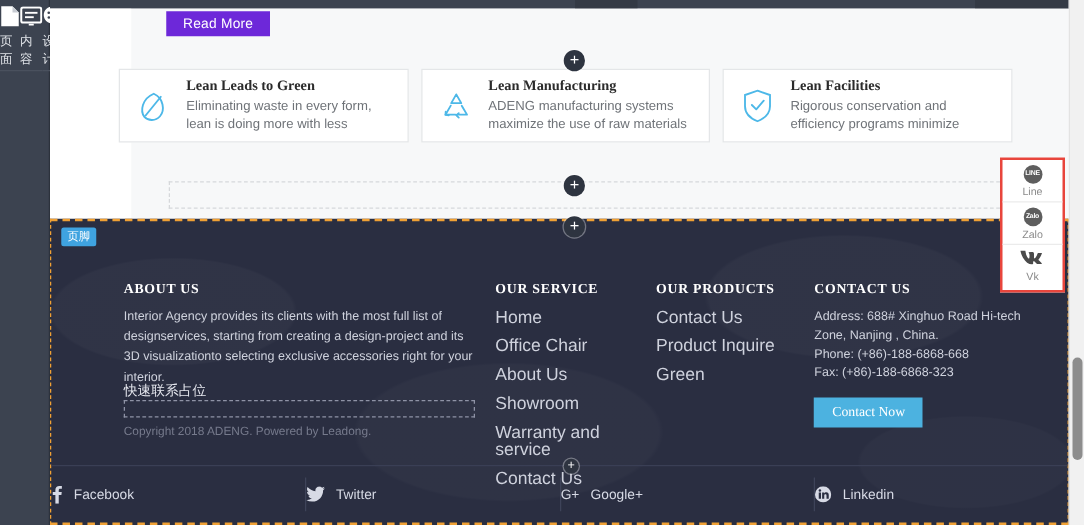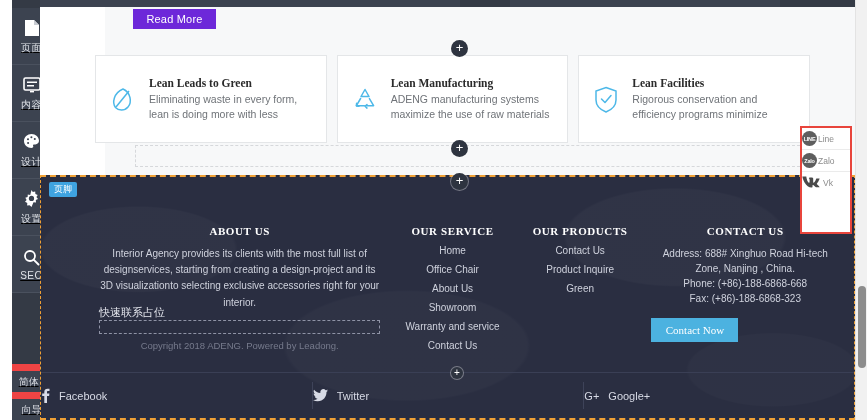--- a/index.html
+++ b/index.html
@@ -6,24 +6,23 @@
   html, body {
     width: 867px; height: 420px;
     overflow: hidden;
     font-family: "Liberation Sans", sans-serif;
     background: #ffffff;
   }
   #app { position: relative; width: 867px; height: 420px; overflow: hidden; }
 
   
   #sidebar {
-    position: absolute; left: 12px; top: 0; width: 40px; height: 420px;
-    background: #3c4350; display: flex; flex-direction: column;
+    position: absolute; left: 0; top: 0; width: 40px; height: 420px;
+    background: #3c4350; display: flex; flex-direction: row;
     border-right: 1px solid #2c323c;
-    text-decoration: underline;
   }
   .sb-top { height: 8px; background: #343a45; }
   .sb-item {
     height: 57px; display: flex; flex-direction: column;
     align-items: center; justify-content: center;
     color: #e8eaed; cursor: pointer;
     border-bottom: 1px solid #4a515e;
   }
   .sb-item .sb-ico { height: 20px; display:flex; align-items:center; justify-content:center; }
   .sb-item .sb-lbl { font-size: 10px; margin-top: 3px; letter-spacing: .5px; color: #dfe2e7; }
@@ -58,21 +57,21 @@
   .light-area .white-edge { position:absolute; left:0; top:0; width:65px; height:168px; background:#fff; }
 
   .readmore-btn {
     position: absolute; left: 93px; top: 2px; width: 83px; height: 20px;
     background: #6d28d9; color: #fff; font-size: 11px;
     display: flex; align-items: center; justify-content: center;
     letter-spacing: .2px; cursor: pointer;
   }
 
   
-  .cards { position: absolute; left: 55px; top: 48px; width: 715px; height: 88px; display: flex; gap: 10px; }
+  .cards { position: absolute; left: 55px; top: 48px; width: 715px; height: 59px; display: flex; gap: 10px; }
   .card {
     flex: 1; background: #fff; border: 1px solid #e4e6e8;
     display: flex; align-items: center; padding: 9px 12px; gap: 11px;
   }
   .card-ico { flex: 0 0 30px; display: flex; align-items: center; justify-content: center; }
   .card-body { flex: 1; }
   .card-title {
     font-family: "Liberation Serif", serif; font-weight: bold;
     font-size: 11.5px; color: #2b2b2b; margin-bottom: 3px;
   }
@@ -110,36 +109,36 @@
   }
   .sec-tag {
     position: absolute; left: 8px; top: 5px; z-index: 25;
     background: #3fa3e0; color: #fff; font-size: 9px;
     padding: 3px 5px; border-radius: 2px; cursor: pointer;
     line-height: 1;
   }
 
   .footer-cols {
     position: absolute; left: 58px; top: 48px; width: 740px;
-    display: flex; gap: 16px; z-index: 5; text-align: center;
+    display: flex; gap: 16px; z-index: 5;
   }
   .fc { position: relative; }
   .fc-about { width: 300px; }
   .fc-service { width: 120px; }
   .fc-products { width: 118px; }
   .fc-contact { width: 200px; }
 
   .fc-head {
     font-family: "Liberation Serif", serif; font-weight: bold;
     font-size: 11px; color: #ffffff; letter-spacing: .6px;
     margin-bottom: 9px;
   }
   .fc-text { font-size: 10px; color: #cfd2dd; line-height: 1.62; }
   .fc-link {
-    font-size: 10px; color: #cfd2dd; line-height: 1.0;
+    font-size: 14px; color: #cfd2dd; line-height: 1.0;
     margin-bottom: 9px; cursor: pointer;
   }
   .fc-line { font-size: 10px; color: #cfd2dd; line-height: 1.5; }
 
   .about-slot {
     margin-top: 9px; height: 14px; border: 1px dashed #8f93a6;
   }
   .copyright {
     margin-top: 6px; font-size: 9.5px; color: #767a8c;
   }
@@ -167,22 +166,22 @@
     width: 1px; background: #3e4359;
   }
   .social-item .s-ico { display: flex; align-items: center; }
 
   
   #float-widget {
     position: absolute; right: 3px; top: 126px; width: 52px; height: 108px;
     background: #fff; border: 2px solid #e8453c; z-index: 40;
   }
   .fw-item {
-    height: 22px; display: flex; flex-direction: row;
-    align-items: center; justify-content: flex-start; gap: 1px;
+    height: 34px; display: flex; flex-direction: column;
+    align-items: center; justify-content: center; gap: 1px;
     border-bottom: 1px solid #ebebeb; cursor: pointer;
   }
   .fw-item:last-child { border-bottom: none; }
   .fw-lbl { font-size: 8.5px; color: #8b8b8b; }
   .fw-badge {
     width: 15px; height: 15px; border-radius: 50%;
     background: #5e5e5e; color: #fff; font-size: 5.5px;
     display: flex; align-items: center; justify-content: center;
     font-weight: bold; letter-spacing: -.2px;
   }
@@ -392,20 +391,31 @@
               <svg width="15" height="13" viewBox="0 0 15 13">
                   <path d="M15 1.6c-.55.25-1.15.41-1.77.49.64-.38 1.12-.99 1.35-1.71-.6.35-1.26.61-1.96.75C12.05.5 11.25.12 10.37.12 8.67.12 7.3 1.5 7.3 3.2c0 .24.03.47.08.7C4.82 3.77 2.56 2.55 1.05.69a3.1 3.1 0 0 0-.42 1.55c0 1.06.54 2 1.37 2.55a3.05 3.05 0 0 1-1.39-.39v.04c0 1.49 1.06 2.73 2.46 3.01-.26.07-.53.11-.81.11-.2 0-.39-.02-.58-.06.39 1.22 1.52 2.11 2.87 2.13A6.15 6.15 0 0 1 0 10.9a8.67 8.67 0 0 0 4.72 1.38c5.66 0 8.76-4.69 8.76-8.76l-.01-.4A6.2 6.2 0 0 0 15 1.6z" fill="#d7dae5"></path>
                 </svg>
             </span>
             <span>Twitter</span>
           </div>
           <div class="social-item">
             <span class="s-ico" style="font-size:11px;color:#d7dae5;">G+</span>
             <span>Google+</span>
           </div>
+          <div class="social-item">
+            <span class="s-ico">
+              <svg width="13" height="13" viewBox="0 0 13 13">
+                  <circle cx="6.5" cy="6.5" r="6.5" fill="#d7dae5"></circle>
+                  <rect x="3" y="5" width="1.8" height="5" fill="#2a2e41"></rect>
+                  <circle cx="3.9" cy="3.4" r="1" fill="#2a2e41"></circle>
+                  <path d="M5.7 5h1.7v.8c.3-.6.9-.95 1.7-.95 1.2 0 1.9.8 1.9 2.2V10H9.2V7.4c0-.7-.25-1.1-.85-1.1-.6 0-.95.4-.95 1.1V10H5.7z" fill="#2a2e41"></path>
+                </svg>
+            </span>
+            <span>Linkedin</span>
+          </div>
         </div>
       </div>
 
       <div class="plus-btn" style="left:411px; top:166px;">+</div>
       <div class="plus-btn" style="left:411px; top:360px; width:12px; height:12px; font-size:10px; line-height:11px;">+</div>
     </div>
 
     <div id="float-widget">
       <div class="fw-item">
         <span class="fw-badge">LINE</span>

